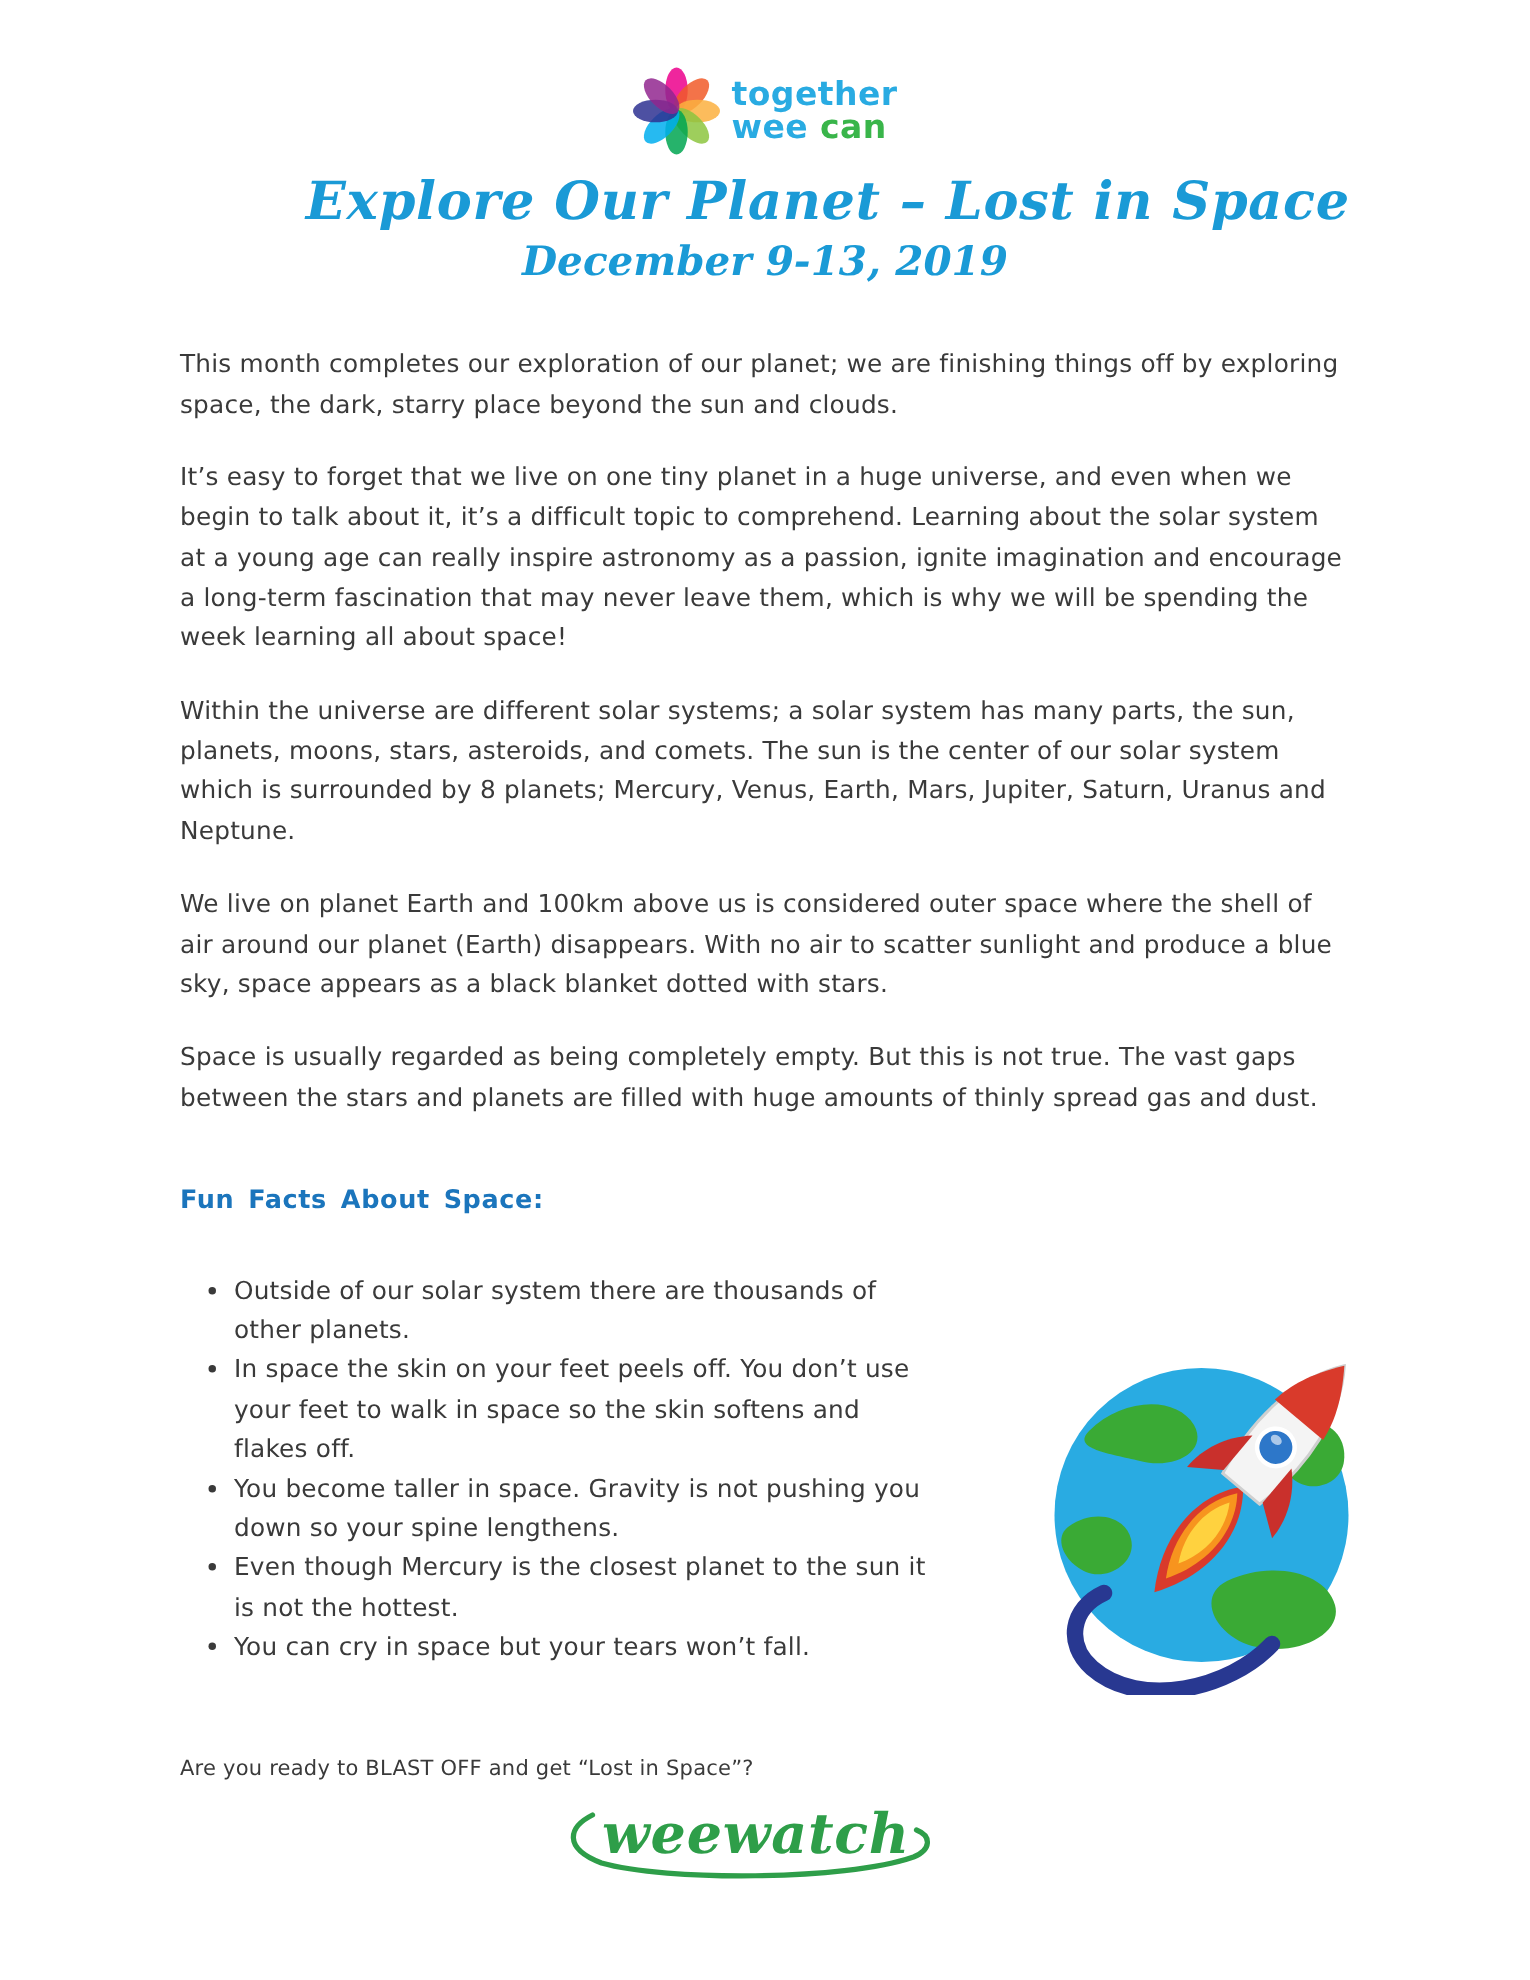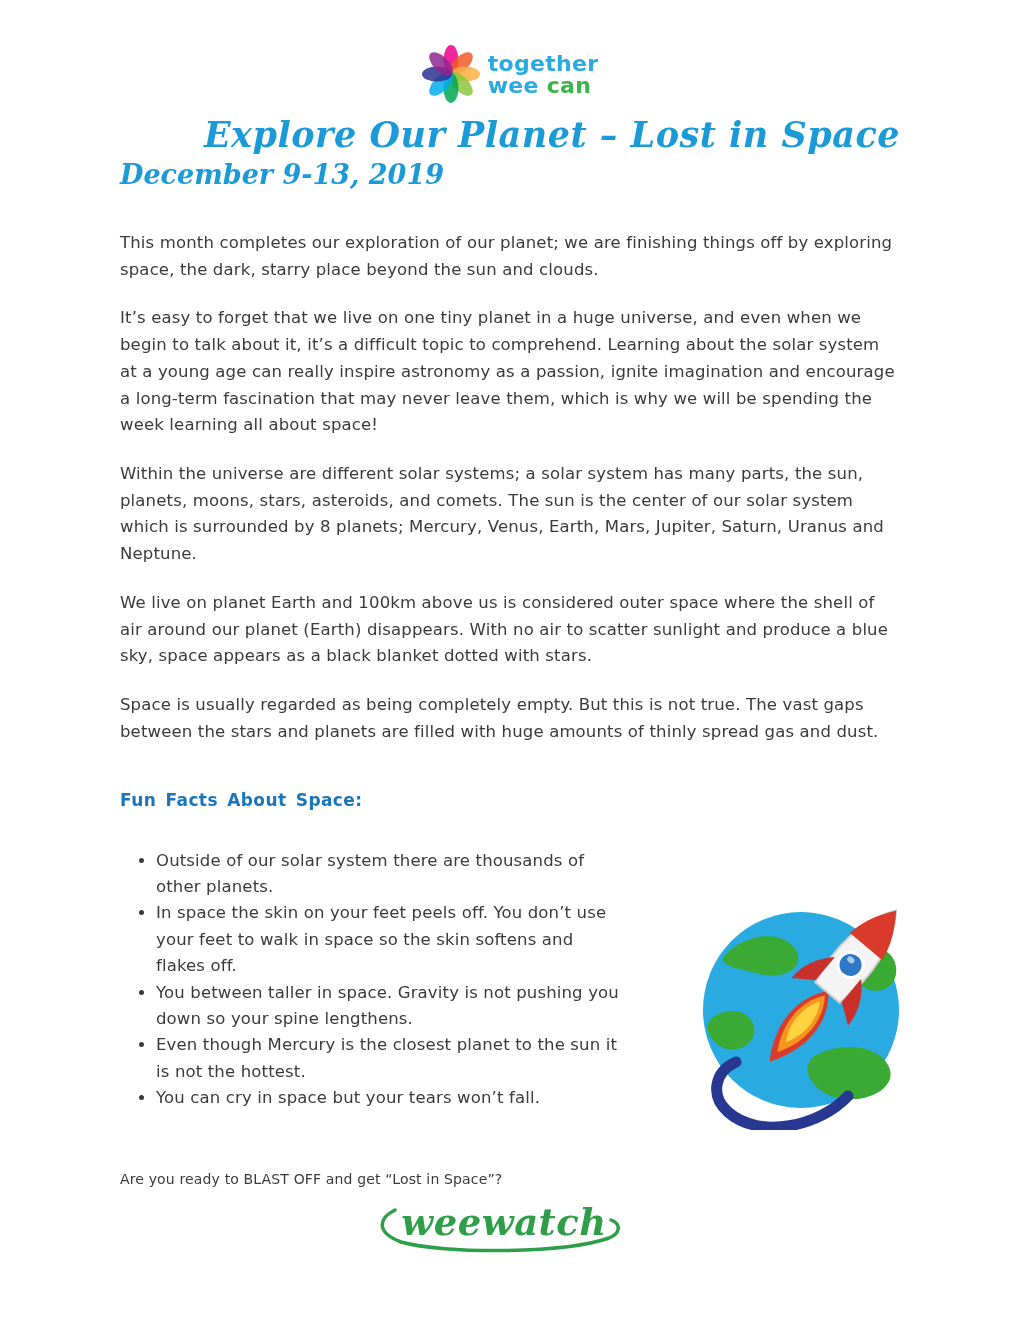--- a/index.html
+++ b/index.html
@@ -15,21 +15,21 @@
   .brand-text { line-height:1.0; font-weight:bold; font-size:22px;
                 letter-spacing:0.3px; }
   .brand-line1 { color:#29abe2; }
   .brand-wee  { color:#29abe2; }
   .brand-can  { color:#39b54a; }
 
   
   .page-title { margin:6px 0 0 0; text-align:right;
                 font-family:"DejaVu Serif", serif; font-style:italic; font-weight:bold;
                 font-size:35px; color:#1a9ad6; letter-spacing:0.5px; }
-  .page-subtitle { margin:4px 0 40px 0; text-align:left;
+  .page-subtitle { margin:4px 0 40px 0; text-align:center;
                    font-family:"DejaVu Serif", serif; font-style:italic; font-weight:bold;
                    font-size:27px; color:#1a9ad6; }
 
   
   .body-par { margin:0 4px 22px 0; font-size:16.5px; line-height:1.62;
               color:#3a3a3a; letter-spacing:0.15px; }
 
   .facts-heading { margin:44px 0 16px 0; font-size:17px; font-weight:bold;
                    color:#1b75bc; letter-spacing:0.4px; word-spacing:3px; }
 
@@ -90,21 +90,21 @@
   <p class="body-par">Within the universe are different solar systems; a solar system has many parts, the sun, planets, moons, stars, asteroids, and comets. The sun is the center of our solar system which is surrounded by 8 planets; Mercury, Venus, Earth, Mars, Jupiter, Saturn, Uranus and Neptune.</p>
   <p class="body-par">We live on planet Earth and 100km above us is considered outer space where the shell of air around our planet (Earth) disappears. With no air to scatter sunlight and produce a blue sky, space appears as a black blanket dotted with stars.</p>
   <p class="body-par">Space is usually regarded as being completely empty. But this is not true. The vast gaps between the stars and planets are filled with huge amounts of thinly spread gas and dust.</p>
 
   <h3 class="facts-heading">Fun Facts About Space:</h3>
 
   <div class="facts-row">
     <ul class="facts-list">
       <li>Outside of our solar system there are thousands of other planets.</li>
       <li>In space the skin on your feet peels off. You don’t use your feet to walk in space so the skin softens and flakes off.</li>
-      <li>You between taller in space. Gravity is not pushing you down so your spine lengthens.</li>
+      <li>You become taller in space. Gravity is not pushing you down so your spine lengthens.</li>
       <li>Even though Mercury is the closest planet to the sun it is not the hottest.</li>
       <li>You can cry in space but your tears won’t fall.</li>
     </ul>
 
     <div class="illustration">
       <svg width="232" height="272" viewBox="0 0 232 272">
 
         <circle cx="103" cy="152" r="98" fill="#29abe2"></circle>
 
         <path d="M28,96 C50,74 86,72 98,92 C108,110 84,122 62,116 C42,111 16,108 28,96 Z" fill="#3aaa35"></path>

